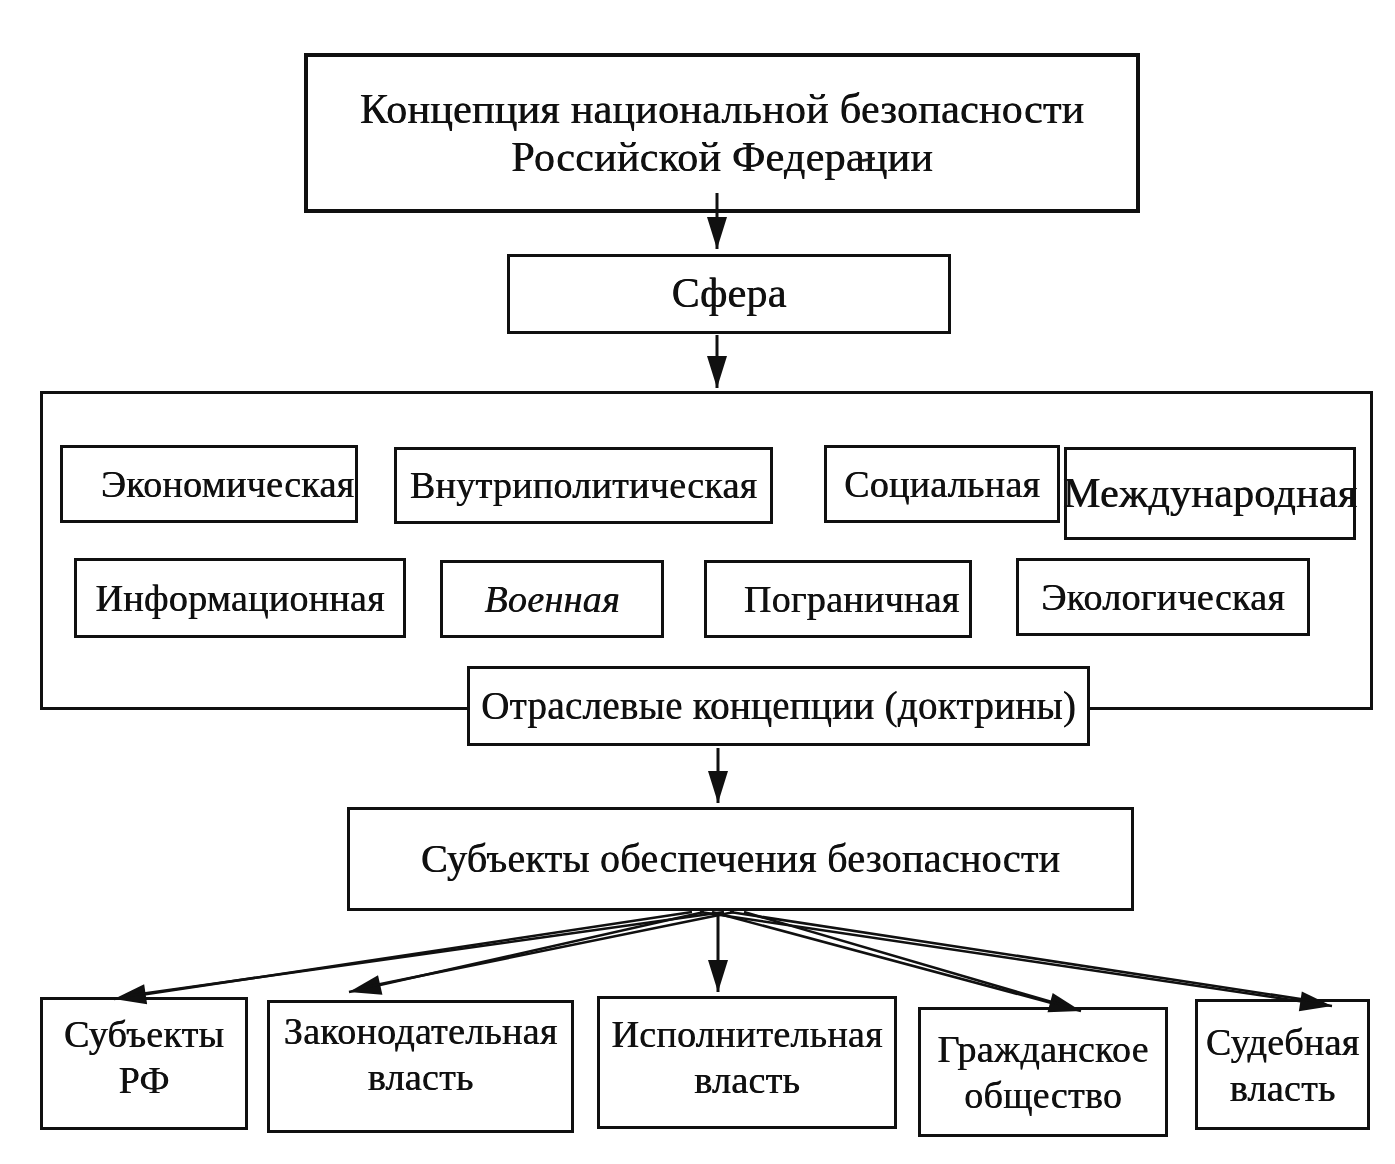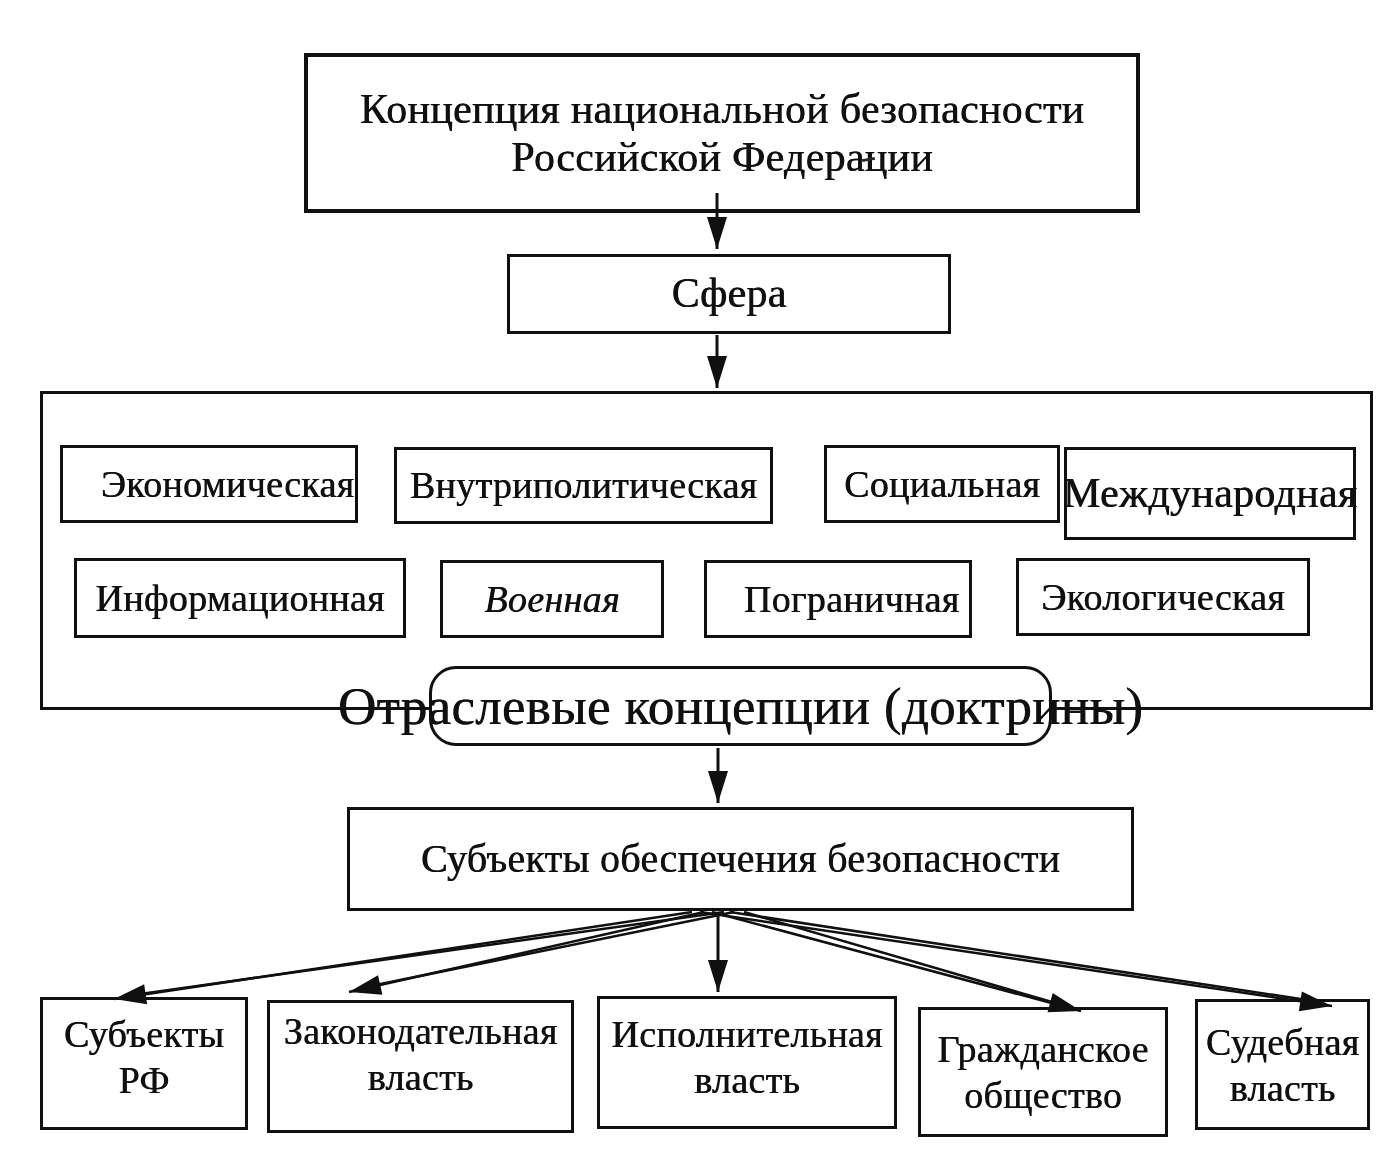--- a/index.html
+++ b/index.html
@@ -111,21 +111,21 @@
   <div class="box lvl2" style="left:440px; top:560px; width:224px; height:78px; font-size:38px;font-style:italic;">
     <span>Военная</span>
   </div>
   <div class="box lvl2" style="left:704px; top:560px; width:268px; height:78px; font-size:38px;padding-left:27px;">
     <span>Пограничная</span>
   </div>
   <div class="box lvl2" style="left:1016px; top:558px; width:294px; height:78px; font-size:38px;">
     <span>Экологическая</span>
   </div>
 
-  <div class="box lvl2" style="left:429px; top:666px; width:623px; height:80px; font-size:53px;border-radius:27px;">
+  <div class="box lvl2" style="left:467px; top:666px; width:623px; height:80px; font-size:39px;">
     <span>Отраслевые концепции (доктрины)</span>
   </div>
 
   <div class="box" style="left:347px; top:807px; width:787px; height:104px; font-size:40px;">
     <span>Субъекты обеспечения безопасности</span>
   </div>
 
   <div class="box" style="left:40px; top:997px; width:208px; height:133px; font-size:38px; line-height:46px; padding-bottom:14px;">
     <span>Субъекты</span>
     <span>РФ</span>

